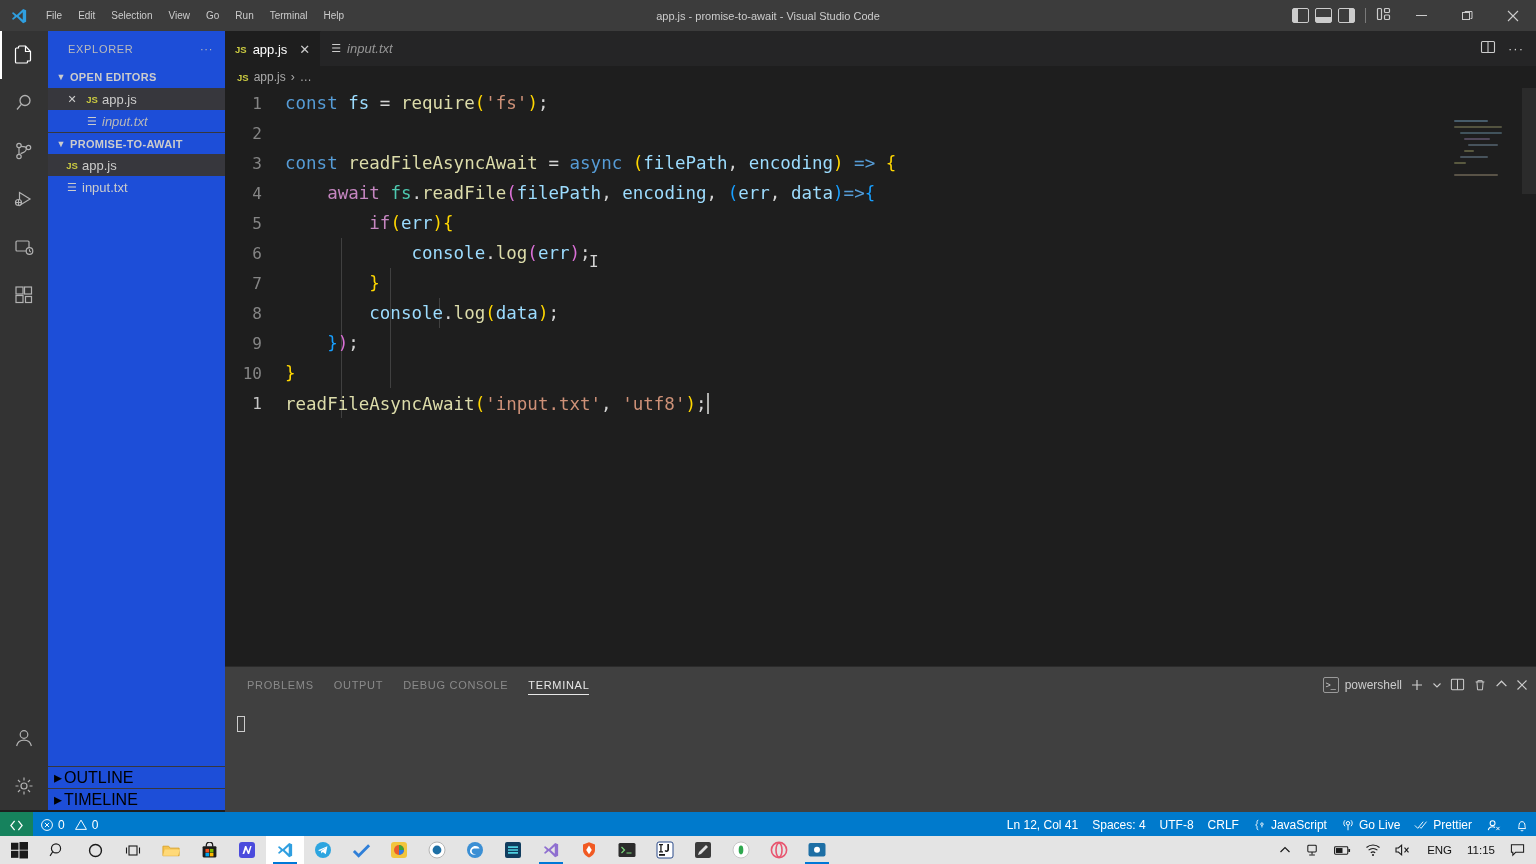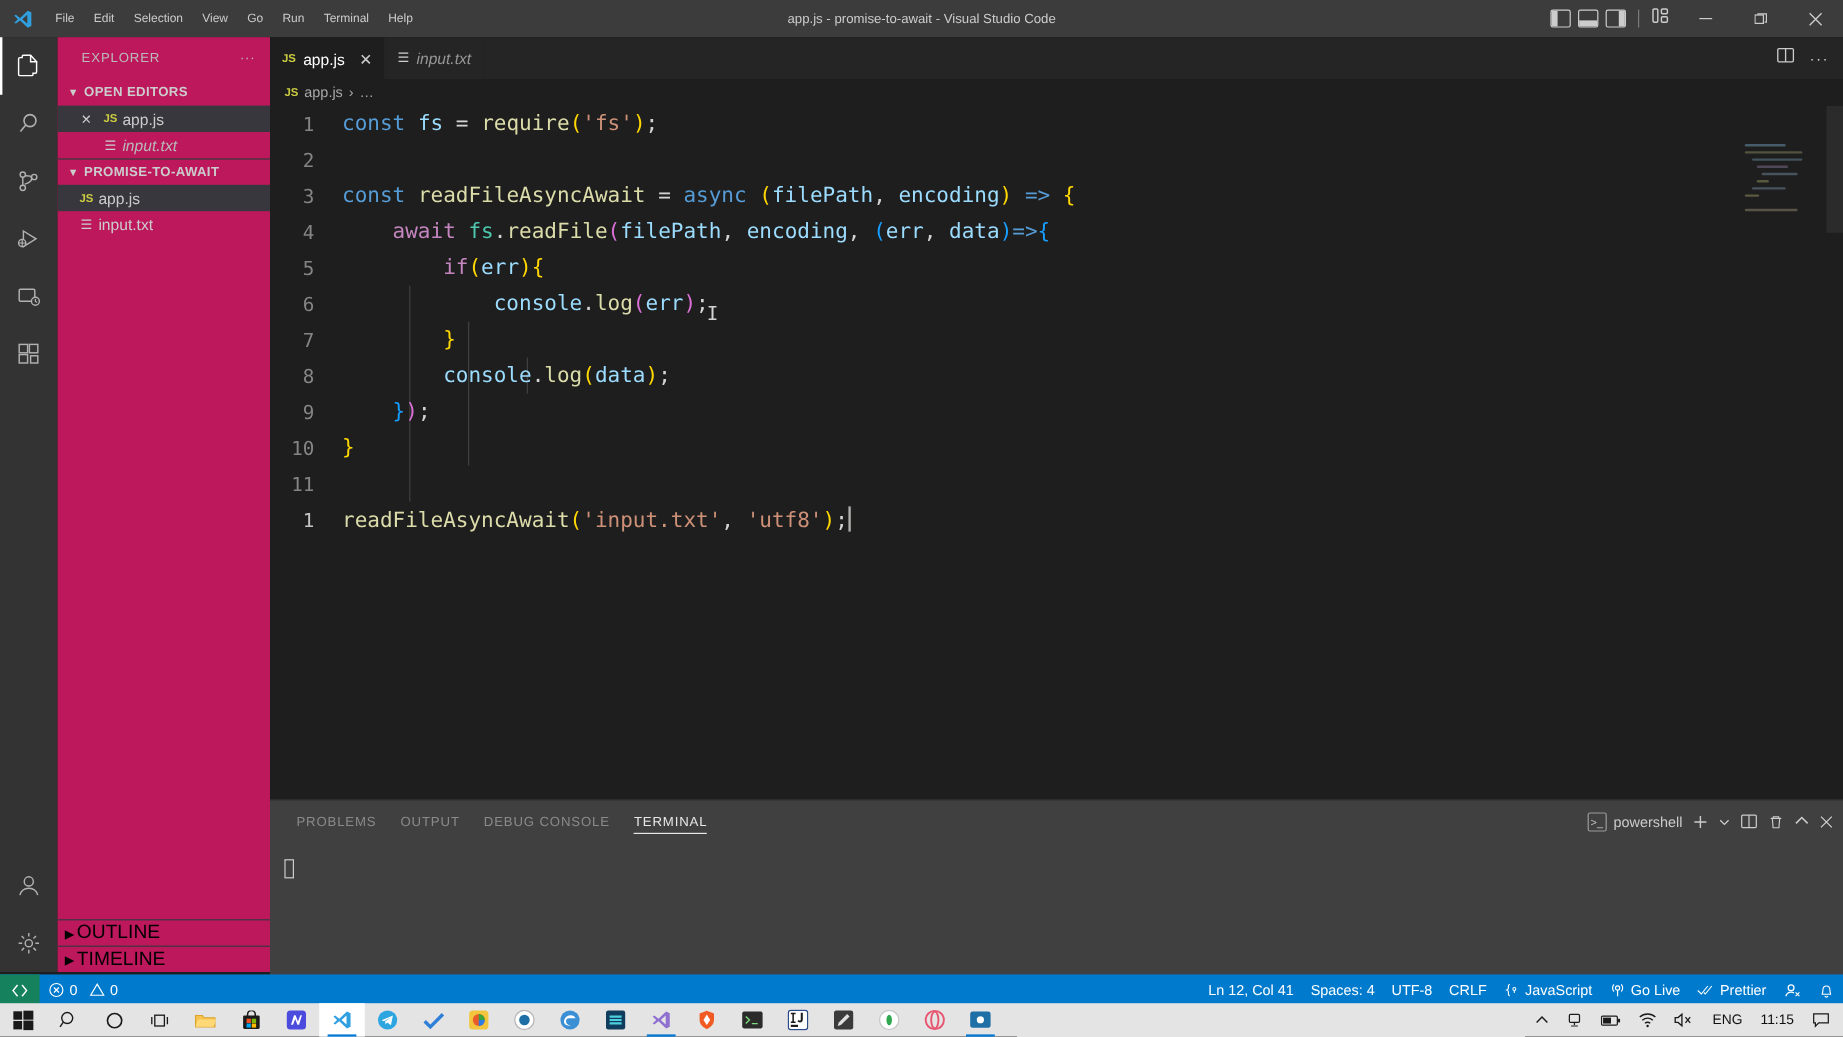--- a/index.html
+++ b/index.html
@@ -27,21 +27,21 @@
   
   .activitybar{ position:absolute; left:0; top:31px; width:48px; height:779px;
     background:#333333; display:flex; flex-direction:column; }
   .act{ width:48px; height:48px; display:flex; align-items:center; justify-content:center;
     position:relative; opacity:.62; }
   .act.active{ opacity:1; }
   .act.active::before{ content:''; position:absolute; left:0; top:0; bottom:0; width:2px; background:#ffffff; }
   .act-bottom{ margin-top:auto; }
 
   
-  .sidebar{ position:absolute; left:48px; top:31px; width:177px; height:779px; background:#be185d;
+  .sidebar{ position:absolute; left:48px; top:31px; width:177px; height:779px; background:#1d4ed8;
     display:flex; flex-direction:column; }
   .sb-title{ height:35px; display:flex; align-items:center; justify-content:space-between;
     padding:0 12px 0 20px; }
   .sb-title span{ font-size:11px; letter-spacing:.7px; color:#bbbbbb; }
   .sb-dots{ color:#cccccc; font-size:13px; letter-spacing:1px; }
   .section-head{ height:22px; display:flex; align-items:center; padding-left:6px; gap:2px; }
   .section-head .chev{ width:14px; text-align:center; color:#cccccc; font-size:9px; }
   .section-head .lbl{ font-size:11px; font-weight:bold; color:#cccccc; letter-spacing:.3px; }
   .row{ height:22px; display:flex; align-items:center; font-size:13px; color:#cccccc;
     white-space:nowrap; padding-right:4px; }
@@ -352,23 +352,20 @@
       <span class="lnum">8</span>
       <span class="ctext">        <span class="var">console</span><span class="wht">.</span><span class="fn">log</span><span class="b1">(</span><span class="var">data</span><span class="b1">)</span><span class="wht">;</span></span>
     </div>
     <div class="cline">
       <span class="lnum">9</span>
       <span class="ctext">    <span class="b3">}</span><span class="b2">)</span><span class="wht">;</span></span>
     </div>
     <div class="cline">
       <span class="lnum">10</span>
       <span class="ctext"><span class="b1">}</span></span>
-    </div>
-    <div class="cline">
-      <span class="lnum">11</span>
     </div>
     <div class="cline">
       <span class="lnum active">1</span>
       <span class="ctext"><span class="fn">readFileAsyncAwait</span><span class="b1">(</span><span class="str">'input.txt'</span><span class="wht">,</span> <span class="str">'utf8'</span><span class="b1">)</span><span class="wht">;</span><span class="caret"></span></span>
     </div>
 
     <div class="mousecursor" style="left:364px; top:164px;">I</div>
 
     <div class="minimap">
       <div class="mmline" style="left:14px; top:32px; width:34px; background:#6a8fa8;"></div>

